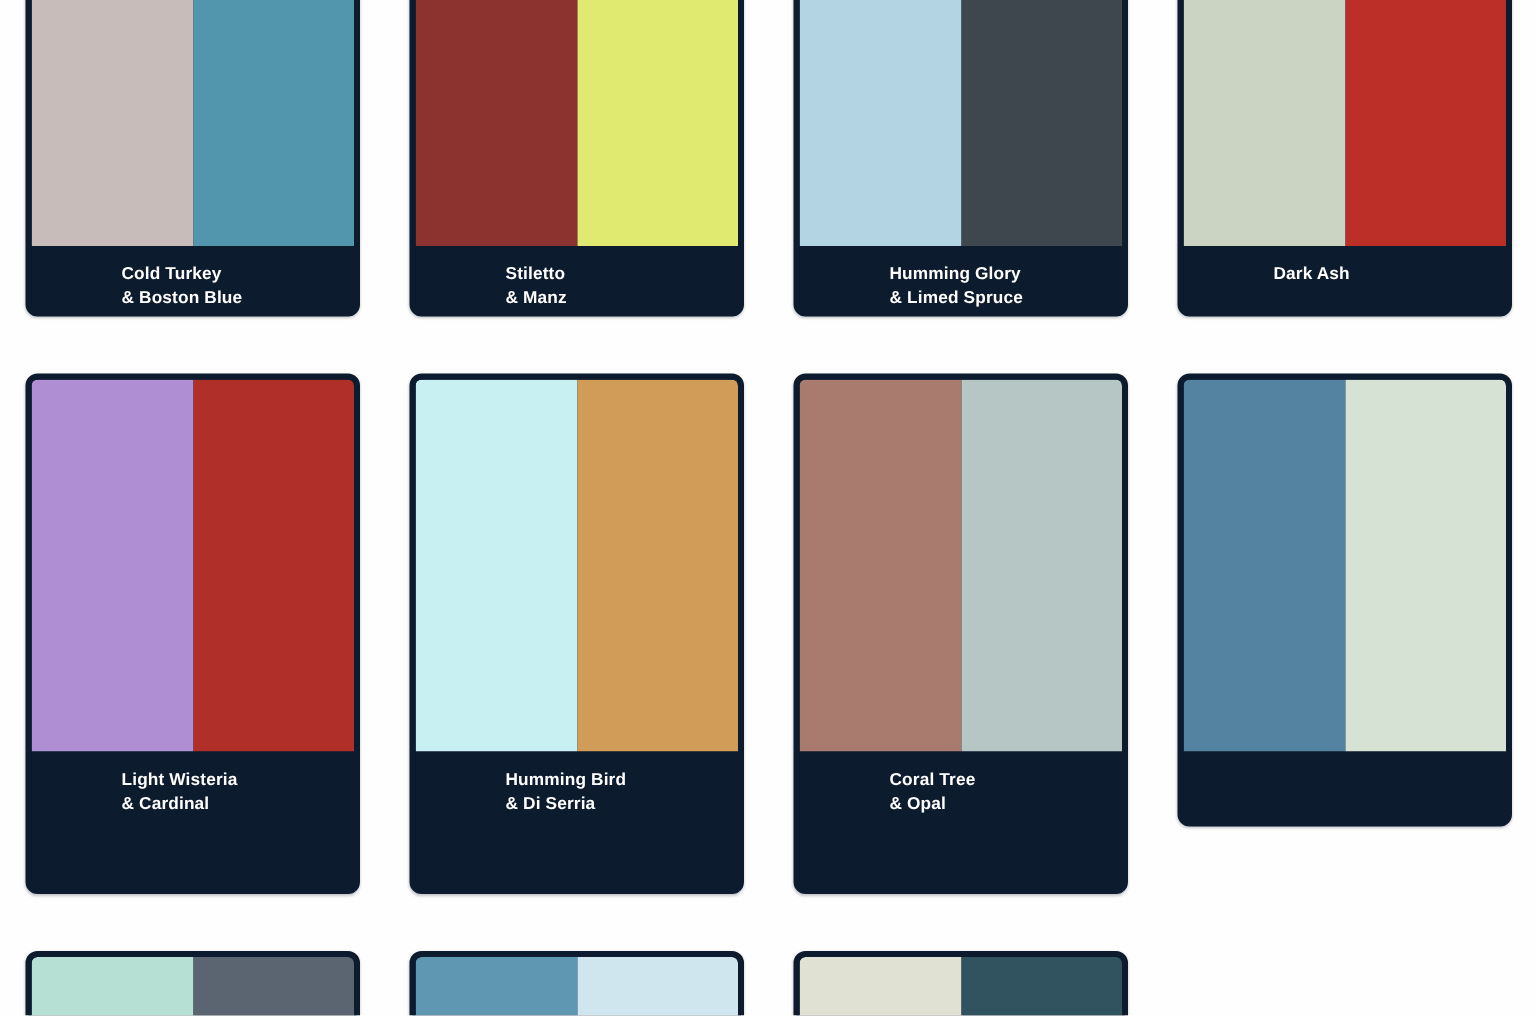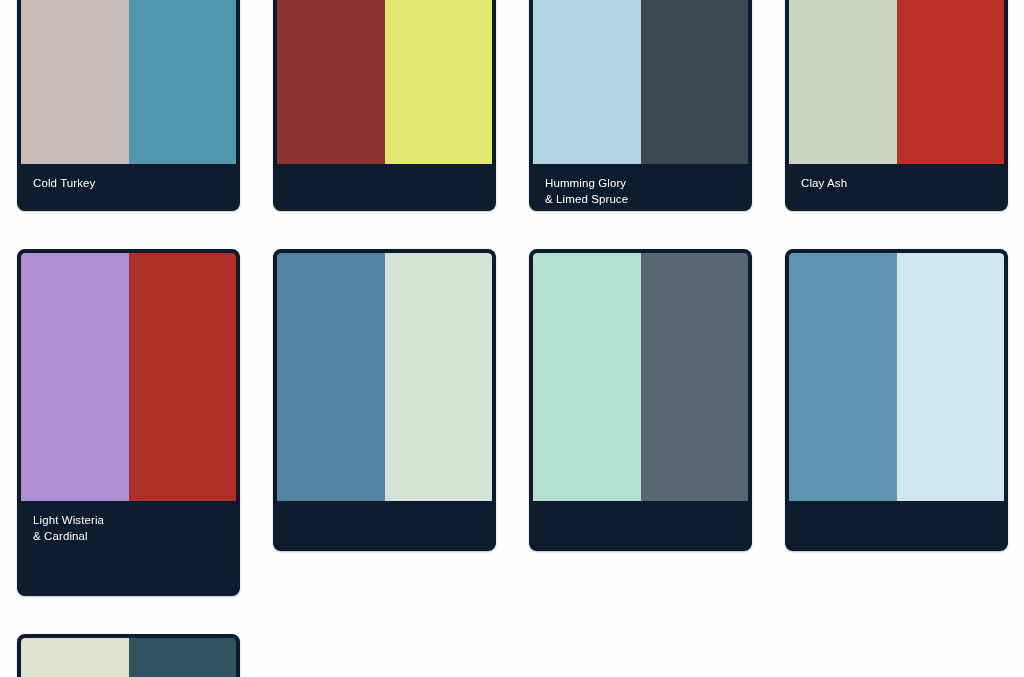--- a/index.html
+++ b/index.html
@@ -72,84 +72,108 @@
     height: 100%;
     padding: 12px 12px 0 12px;
     background: #0d1b2e;
   }
 
   .card-label {
     display: block;
     color: #ffffff;
     font-family: "Liberation Sans", sans-serif;
     font-size: 11.5px;
-    font-weight: normal;
+    font-weight: bold;
     line-height: 15.5px;
     letter-spacing: 0.1px;
     white-space: nowrap;
+    margin-left: 48px;
   }
 </style>
 </head>
 <body>
 
 <div class="page" style="background: rgb(254, 254, 254);">
   <div class="palette-grid">
 
     <div class="palette-card row-a">
       <div class="swatch-pair">
         <div class="swatch" style="background-color: rgb(200, 188, 187);"></div>
         <div class="swatch" style="background-color: rgb(82, 150, 173);"></div>
       </div>
       <div class="card-footer">
         <span class="card-label">Cold Turkey</span>
+        <span class="card-label">&amp; Boston Blue</span>
       </div>
     </div>
 
     <div class="palette-card row-a">
       <div class="swatch-pair">
         <div class="swatch" style="background-color: rgb(140, 51, 48);"></div>
         <div class="swatch" style="background-color: rgb(224, 234, 112);"></div>
       </div>
       <div class="card-footer">
+        <span class="card-label">Stiletto</span>
+        <span class="card-label">&amp; Manz</span>
       </div>
     </div>
 
     <div class="palette-card row-a">
       <div class="swatch-pair">
         <div class="swatch" style="background-color: rgb(178, 212, 227);"></div>
         <div class="swatch" style="background-color: rgb(61, 71, 77);"></div>
       </div>
       <div class="card-footer">
         <span class="card-label">Humming Glory</span>
         <span class="card-label">&amp; Limed Spruce</span>
       </div>
     </div>
 
     <div class="palette-card row-a">
       <div class="swatch-pair">
         <div class="swatch" style="background-color: rgb(203, 212, 194);"></div>
         <div class="swatch" style="background-color: rgb(188, 46, 40);"></div>
       </div>
       <div class="card-footer">
-        <span class="card-label">Clay Ash</span>
+        <span class="card-label">Dark Ash</span>
       </div>
     </div>
 
     <div class="palette-card row-b">
       <div class="swatch-pair">
         <div class="swatch" style="background-color: rgb(176, 142, 212);"></div>
         <div class="swatch" style="background-color: rgb(176, 47, 40);"></div>
       </div>
       <div class="card-footer">
         <span class="card-label">Light Wisteria</span>
         <span class="card-label">&amp; Cardinal</span>
       </div>
     </div>
 
-
+    <div class="palette-card row-b">
+      <div class="swatch-pair">
+        <div class="swatch" style="background-color: rgb(200, 239, 242);"></div>
+        <div class="swatch" style="background-color: rgb(208, 156, 88);"></div>
+      </div>
+      <div class="card-footer">
+        <span class="card-label">Humming Bird</span>
+        <span class="card-label">&amp; Di Serria</span>
+      </div>
+    </div>
+
+    <div class="palette-card row-b">
+      <div class="swatch-pair">
+        <div class="swatch" style="background-color: rgb(169, 122, 110);"></div>
+        <div class="swatch" style="background-color: rgb(182, 198, 197);"></div>
+      </div>
+      <div class="card-footer">
+        <span class="card-label">Coral Tree</span>
+        <span class="card-label">&amp; Opal</span>
+      </div>
+    </div>
 
 
     <div class="palette-card row-c">
       <div class="swatch-pair">
         <div class="swatch" style="background-color: rgb(83, 131, 160);"></div>
         <div class="swatch" style="background-color: rgb(214, 227, 212);"></div>
       </div>
 
     </div>
 

